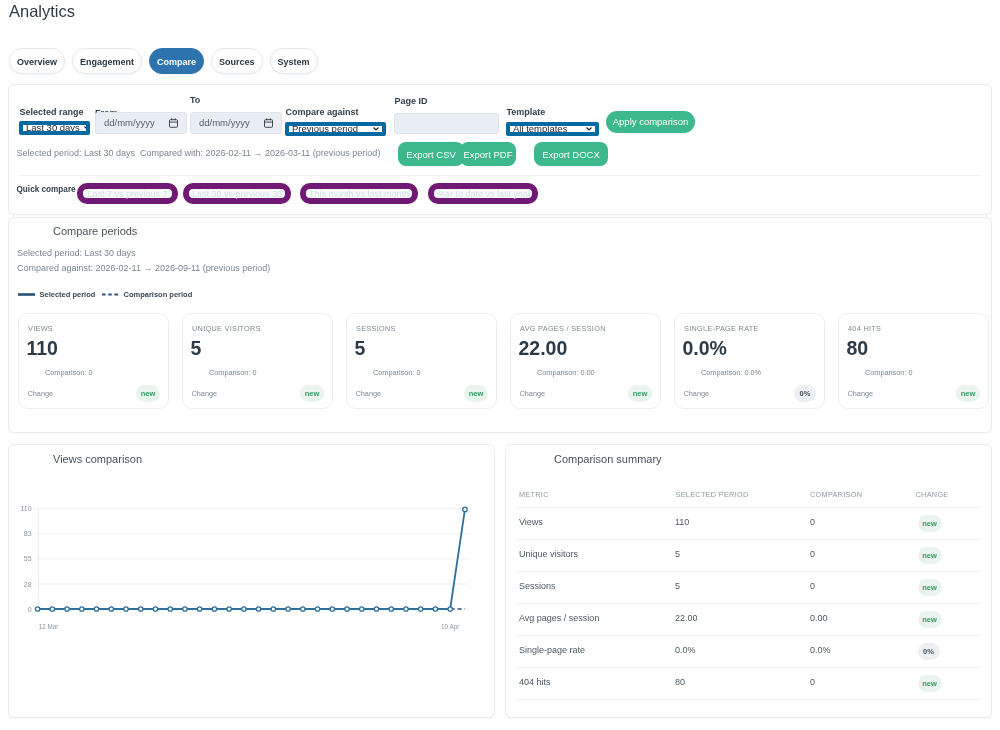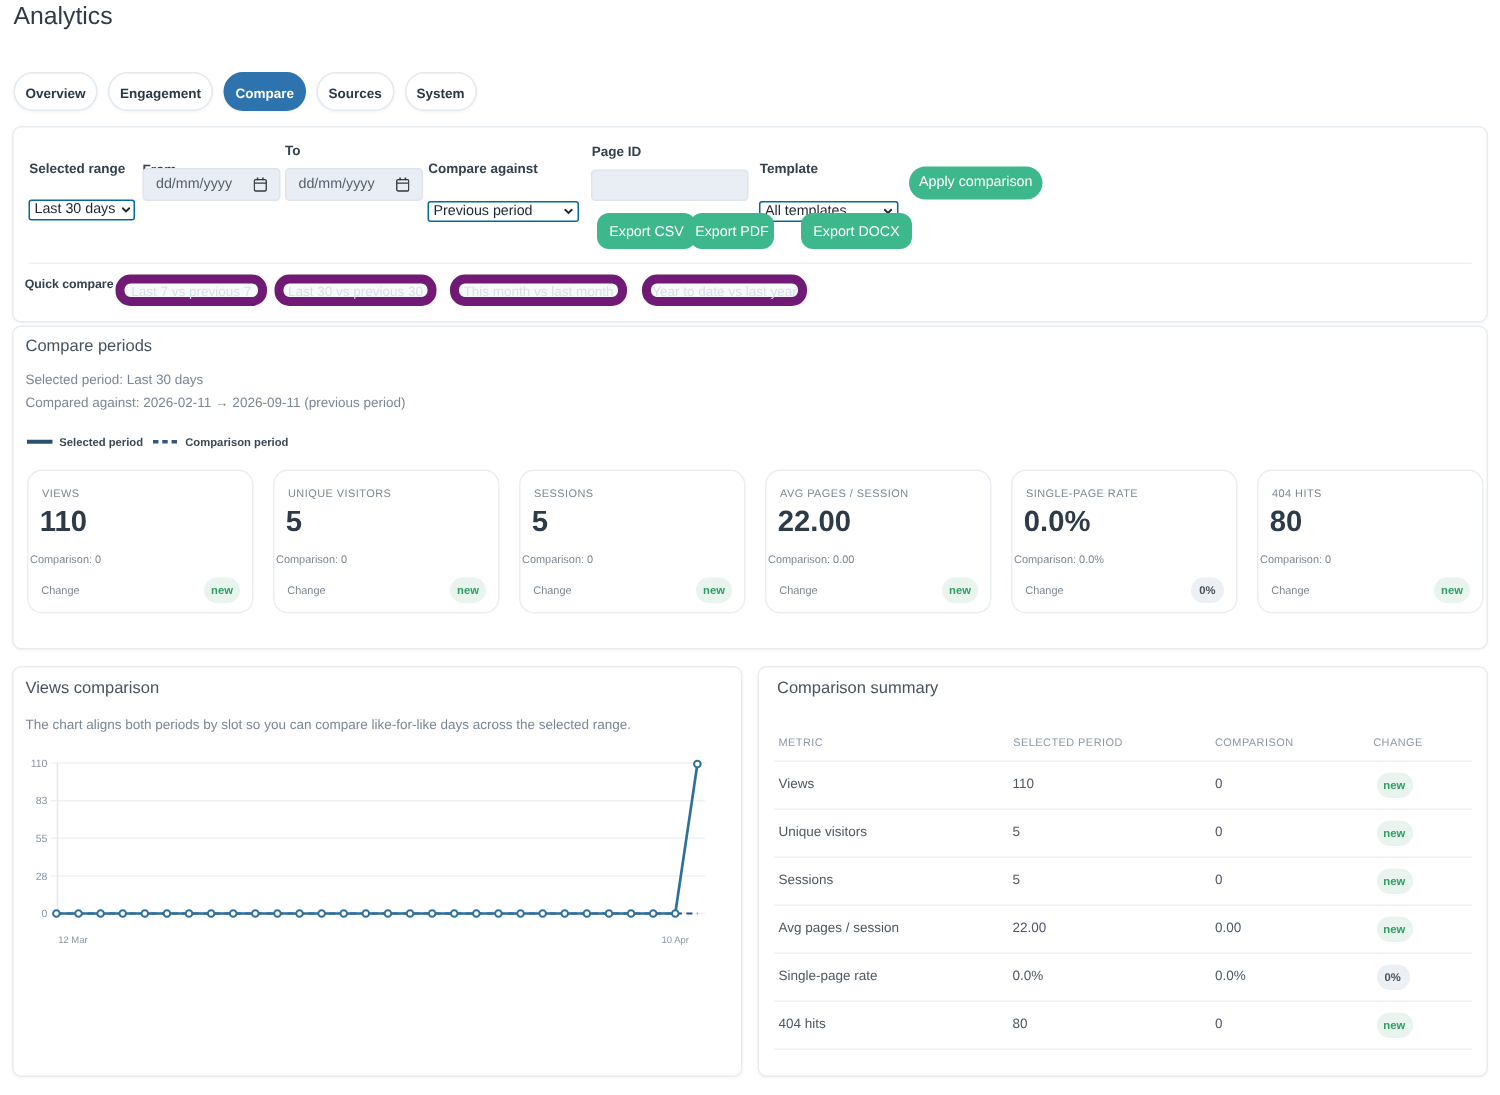--- a/index.html
+++ b/index.html
@@ -11,34 +11,34 @@
 .tab { height:26.5px; line-height:27px; padding:0 7px; border:1px solid #e3e9ee; border-radius:14px; background:#fff; font-size:9px; font-weight:bold; color:#2b3945; box-shadow:0 1px 2px rgba(40,60,80,0.05); }
 .tab.active { background:#2d73ad; border-color:#2d73ad; color:#fff; }
 
 .card { position:absolute; background:#fff; border:1px solid #e7ecf0; border-radius:6px; box-shadow:0 1px 2px rgba(40,60,80,0.04); }
 #card1 { left:8px; top:83.5px; width:984px; height:131px; }
 #card2 { left:8px; top:217px; width:984px; height:216px; }
 #card3 { left:8px; top:444px; width:487px; height:274px; }
 #card4 { left:504.5px; top:444px; width:487.5px; height:274px; }
 
 .flabel { position:absolute; font-size:9px; font-weight:bold; color:#33414d; }
-.sel { position:absolute; white-space:nowrap; overflow:hidden; height:14px; border:1px solid #0369a1; border-radius:2px; background:#fff; font-size:9.5px; color:#1d2630; padding:0 3px; display:flex; align-items:center; justify-content:space-between;margin-top:12px; }
+.sel { position:absolute; white-space:nowrap; overflow:hidden; height:14px; border:4px solid #0369a1; border-radius:2px; background:#fff; font-size:9.5px; color:#1d2630; padding:0 3px; display:flex; align-items:center; justify-content:space-between; }
 .sel .car { margin-left:4px; flex:none; }
 .dinput { position:absolute; height:21.5px; background:#e9eef5; border:1px solid #dde4ec; border-radius:3px; display:flex; align-items:center; font-size:9.5px; color:#55606c; padding:0 8px; justify-content:space-between; }
 .btn-teal { position:absolute; background:#3db88d; color:#fff; border-radius:8px; font-size:9.5px; display:flex; align-items:center; justify-content:center; }
 .gtext { position:absolute; font-size:9px; color:#7b8794; }
 .divider { position:absolute; height:1px; background:#eef2f6; }
 .qbtn { position:absolute; height:21px; border:6px solid #701a75; border-radius:10px; background:#f7fafc; color:#d6dfe8; font-size:9px; display:flex; align-items:center; justify-content:center; }
 
-.stitle { position:absolute; font-size:11px; color:#46535f; }
+.stitle { position:absolute; font-size:11px; color:#46535f;margin-left:36px; }
 
 .stat { position:absolute; top:95px; width:151px; height:96px; border:1px solid #e9eef2; border-radius:10px; background:#fff; }
 .stat .lbl { position:absolute; left:9px; top:9.5px; font-size:7.3px; color:#7b8894; letter-spacing:0.3px; }
 .stat .val { position:absolute; left:7.5px; top:23px; font-size:19.5px; font-weight:bold; color:#2d3b48; }
-.stat .cmp { position:absolute; left:1px; top:53.5px; font-size:7.3px; color:#7c8894; }
+.stat .cmp { position:absolute; left:26px; top:53.5px; font-size:7.3px; color:#7c8894; }
 .stat .chg { position:absolute; left:8.5px; top:75px; font-size:7.3px; color:#7c8894; }
 .badge { position:absolute; height:17.5px; border-radius:9px; background:#e9f4ee; color:#2f9e63; font-size:7.5px; font-weight:bold; display:flex; align-items:center; justify-content:center; }
 .badge.gray { background:#eceff3; color:#49525c; }
 
 .th { position:absolute; font-size:7.3px; color:#8b98a4; letter-spacing:0.3px; }
 .td { position:absolute; font-size:9px; color:#4c5865; }
 .rowline { position:absolute; left:10px; right:10px; height:1px; background:#edf0f4; }
 </style>
 </head>
 <body>
@@ -90,20 +90,21 @@
   <div class="dinput" style="left:385px; top:28px; width:105px;"></div>
   <div class="flabel" style="left:497.5px; top:22px;">Template</div>
   <div class="sel" style="left:497px; top:37px; width:93px;">
       <span>All templates</span>
       <svg class="car" width="6" height="4" viewBox="0 0 6 4">
         <polyline points="0.5,0.5 3,3 5.5,0.5" fill="none" stroke="#1d242b" stroke-width="1.2"></polyline>
       </svg>
     </div>
   <div class="btn-teal" style="left:597px; top:26px; width:89px; height:22px; border-radius:11px;">Apply comparison</div>
 
+  <div class="gtext" style="left:7.5px; top:63px;">Selected period: Last 30 days&nbsp;&nbsp;Compared with: 2026-02-11 → 2026-03-11 (previous period)</div>
   <div class="btn-teal" style="left:389px; top:57.5px; width:66px; height:24px;">Export CSV</div>
   <div class="btn-teal" style="left:451px; top:57.5px; width:56px; height:24px;">Export PDF</div>
   <div class="btn-teal" style="left:525px; top:57.5px; width:74px; height:24px;">Export DOCX</div>
 
   <div class="divider" style="left:10px; right:10px; top:90px;"></div>
 
   <div class="flabel" style="left:7.5px; top:100px; font-size:8.2px;">Quick compare</div>
   <div class="qbtn" style="left:68px; top:98.5px; width:101px;">Last 7 vs previous 7</div>
   <div class="qbtn" style="left:174px; top:98.5px; width:108px;">Last 30 vs previous 30</div>
   <div class="qbtn" style="left:291px; top:98.5px; width:118px;">This month vs last month</div>
@@ -160,21 +161,20 @@
     <div class="lbl">404 HITS</div>
       <div class="val">80</div>
     <div class="cmp">Comparison: 0</div>
       <div class="chg">Change</div>
     <div class="badge" style="right:8px; top:70.5px; width:24px;">new</div>
   </div>
 </div>
 
 <div class="card" id="card3">
   <div class="stitle" style="left:8px; top:8px;">Views comparison</div>
-  <div class="gtext" style="left:8px; top:33px;">The chart aligns both periods by slot so you can compare like-for-like days across the selected range.</div>
   <svg class="abs" style="left:0; top:49px;" width="486" height="150" viewBox="0 0 486 150">
     <g stroke="#eef1f4" stroke-width="1">
       <line x1="25" y1="14.7" x2="461" y2="14.7"></line>
       <line x1="25" y1="39.8" x2="461" y2="39.8"></line>
       <line x1="25" y1="64.9" x2="461" y2="64.9"></line>
       <line x1="25" y1="90" x2="461" y2="90"></line>
       <line x1="25" y1="115" x2="461" y2="115"></line>
     </g>
     <line x1="29.3" y1="14.7" x2="29.3" y2="115" stroke="#e3e9ee" stroke-width="1"></line>
     <g font-size="7" fill="#8a96a2" text-anchor="end">

